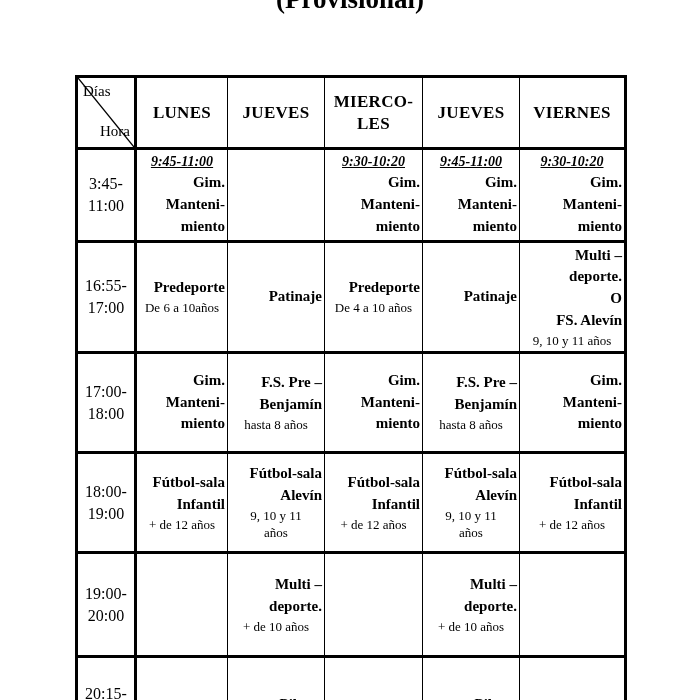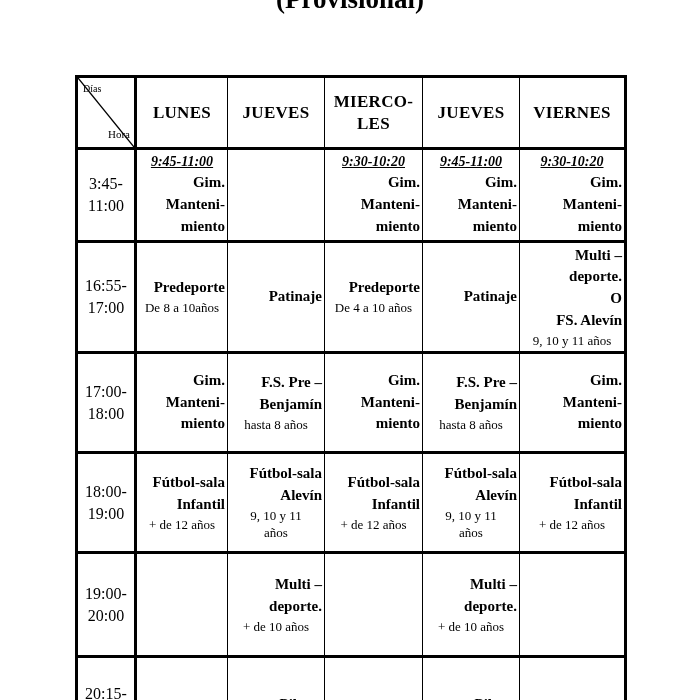--- a/index.html
+++ b/index.html
@@ -41,22 +41,22 @@
 
   .day-h {
     font-weight:bold; font-size:17px; line-height:1.25;
     white-space:pre-line; letter-spacing:0.3px;
   }
   .timecell {
     font-size:16px; line-height:1.35; white-space:pre-line;
   }
   .corner { position:relative; }
   .diag { position:absolute; left:0; top:0; width:100%; height:100%; display:block; }
-  .c-dias { position:absolute; top:5px; left:5px; font-size:10px; }
-  .c-hora { position:absolute; bottom:7px; right:4px; font-size:11px; }
+  .c-dias { position:absolute; top:5px; left:5px; font-size:15px; }
+  .c-hora { position:absolute; bottom:7px; right:4px; font-size:15px; }
 
   .st {
     font-style:italic; font-weight:bold; text-decoration:underline;
     font-size:14px; line-height:1.45;
   }
   .act {
     font-weight:bold; font-size:15px; line-height:1.45; white-space:pre-line;text-align:right;
   }
   .note {
     font-size:13px; line-height:1.35; white-space:pre-line;
@@ -140,21 +140,21 @@
 miento</div>
       <div class="note"></div>
     </td>
   </tr>
 
   <tr class="r-1600">
     <td class="timecell">16:55-
 17:00</td>
     <td>
       <div class="act">Predeporte</div>
-      <div class="note">De 8 a 10años</div>
+      <div class="note">De 6 a 10años</div>
     </td>
     <td>
       <div class="act">Patinaje</div>
       <div class="note"></div>
     </td>
     <td>
       <div class="act">Predeporte</div>
       <div class="note">De 4 a 10 años</div>
     </td>
     <td>

